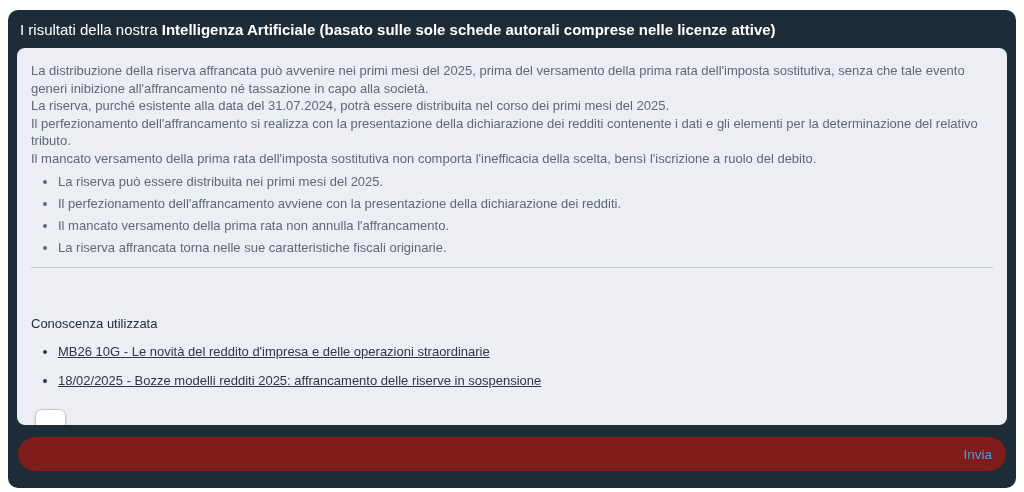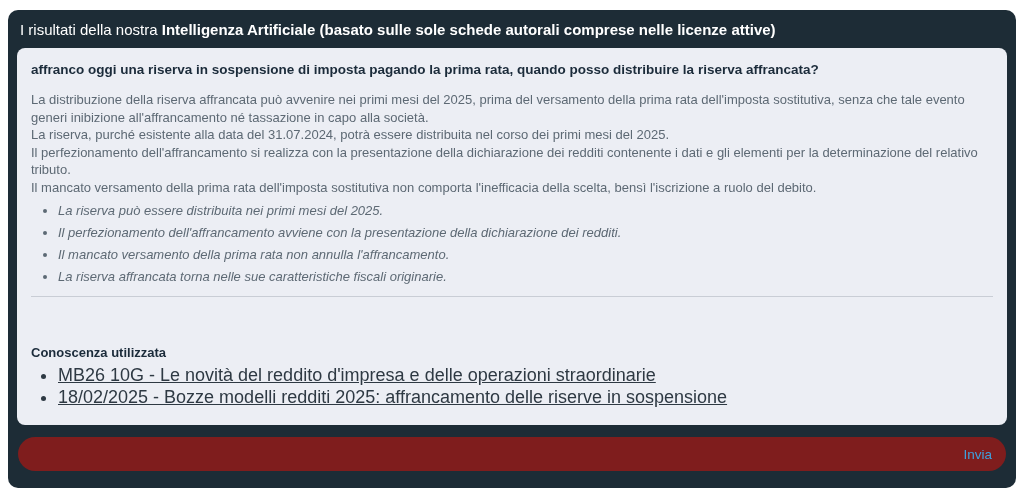--- a/index.html
+++ b/index.html
@@ -43,37 +43,37 @@
   .question {
     font-size: 13.5px;
     font-weight: bold;
     color: #1b2b3a;
     margin-bottom: 14px;
   }
 
   .answer { color: #5d6974; font-size: 13px; line-height: 17.6px; }
   .answer p { margin: 0; }
   .answer ul { margin: 5px 0 0 0; padding-left: 27px; }
-  .answer li { margin: 0 0 4.5px 0; font-style: italic; }
+  .answer li { margin: 0 0 4.5px 0; }
 
   .divider {
     border: none;
     border-top: 1px solid #c9cdd5;
     margin: 11px 0 11px 0;
   }
 
   .k-title {
     font-size: 13px;
-    font-weight: bold;
+    font-weight: normal;
     color: #1b2b3a;
     margin-bottom: 7px;
     margin-top: 48px;
   }
   .k-links { margin: 0; padding-left: 27px; color: #2e3943; }
-  .k-links li { margin-bottom: 6px; font-size: 18px; line-height: 16px; }
+  .k-links li { margin-bottom: 6px; font-size: 13px; line-height: 16px; margin-top: 13px; }
   .k-links a {
     color: #2e3943;
     text-decoration: underline;
     cursor: pointer;
   }
 
   .expert-row {
     display: flex;
     align-items: center;
     margin: 20px 0 0 4px;
@@ -133,21 +133,20 @@
 
 <div class="app">
 
   <div class="topbar">
     <span class="reg">I risultati della nostra </span>
       <span class="bold">Intelligenza Artificiale (basato sulle sole schede autorali comprese nelle licenze attive)</span>
   </div>
 
   <div class="panel">
 
-    <div class="question">affranco oggi una riserva in sospensione di imposta pagando la prima rata, quando posso distribuire la riserva affrancata?</div>
 
     <div class="answer">
       <p>La distribuzione della riserva affrancata può avvenire nei primi mesi del 2025, prima del versamento della prima rata dell'imposta sostitutiva, senza che tale evento generi inibizione all'affrancamento né tassazione in capo alla società.</p>
       <p>La riserva, purché esistente alla data del 31.07.2024, potrà essere distribuita nel corso dei primi mesi del 2025.</p>
       <p>Il perfezionamento dell'affrancamento si realizza con la presentazione della dichiarazione dei redditi contenente i dati e gli elementi per la determinazione del relativo tributo.</p>
       <p>Il mancato versamento della prima rata dell'imposta sostitutiva non comporta l'inefficacia della scelta, bensì l'iscrizione a ruolo del debito.</p>
       <ul>
         <li>La riserva può essere distribuita nei primi mesi del 2025.</li>
         <li>Il perfezionamento dell'affrancamento avviene con la presentazione della dichiarazione dei redditi.</li>
         <li>Il mancato versamento della prima rata non annulla l'affrancamento.</li>

